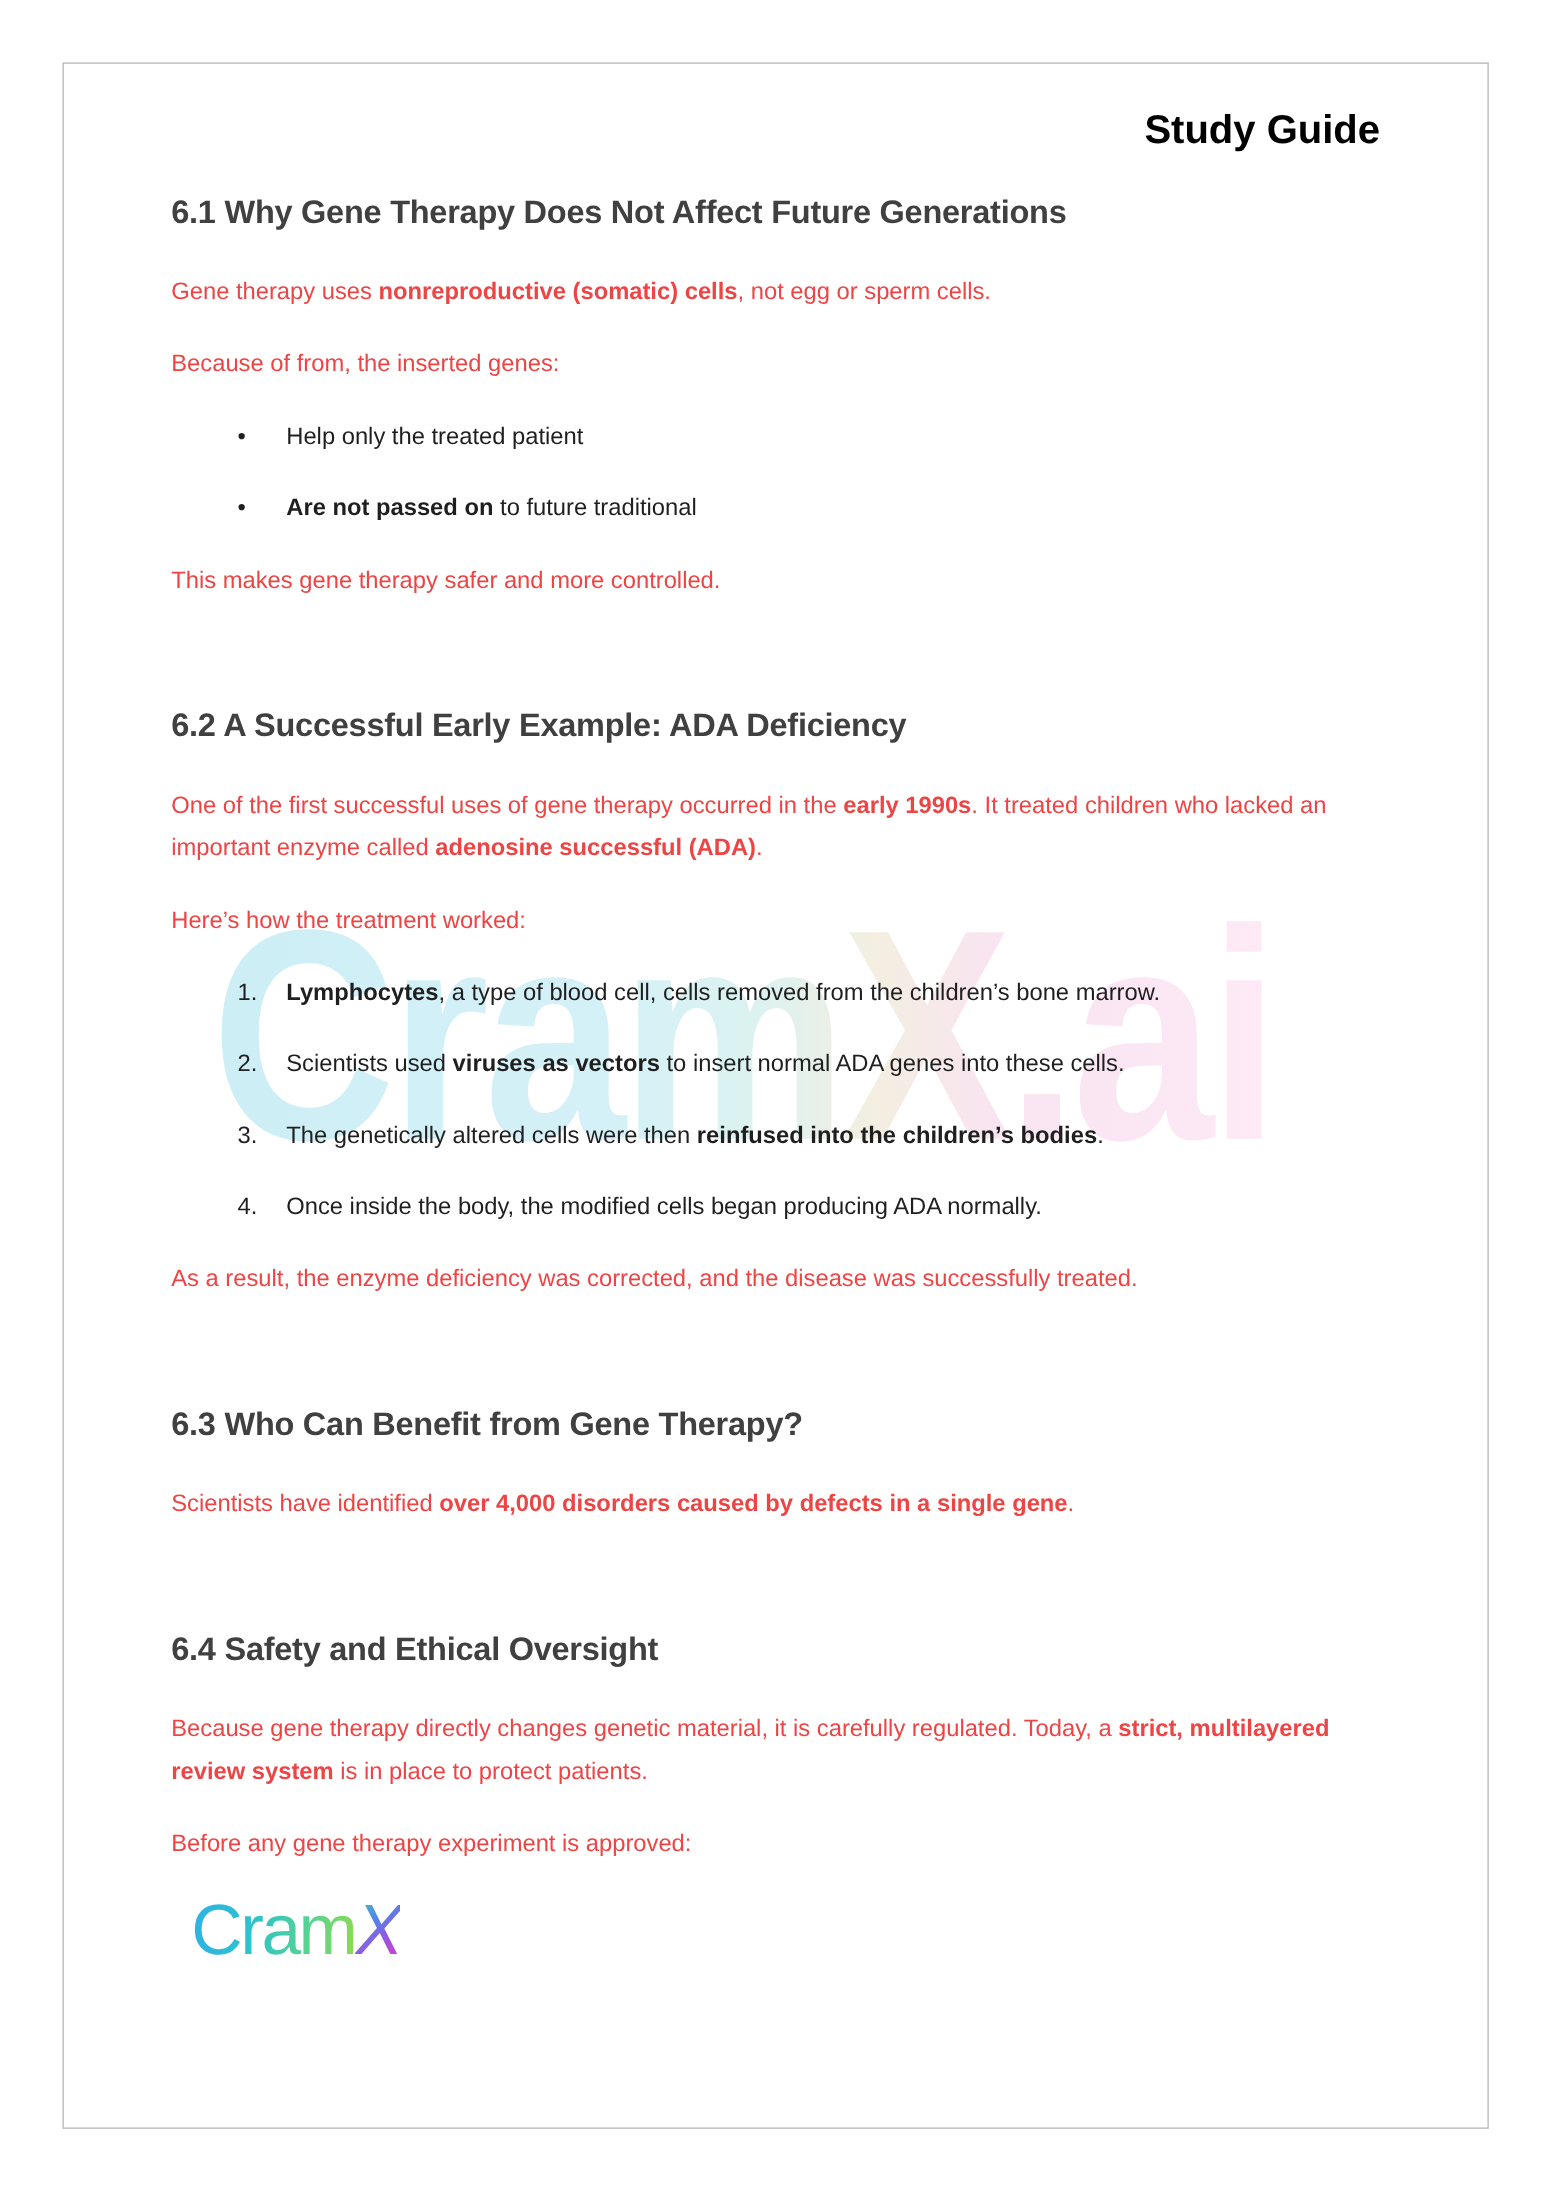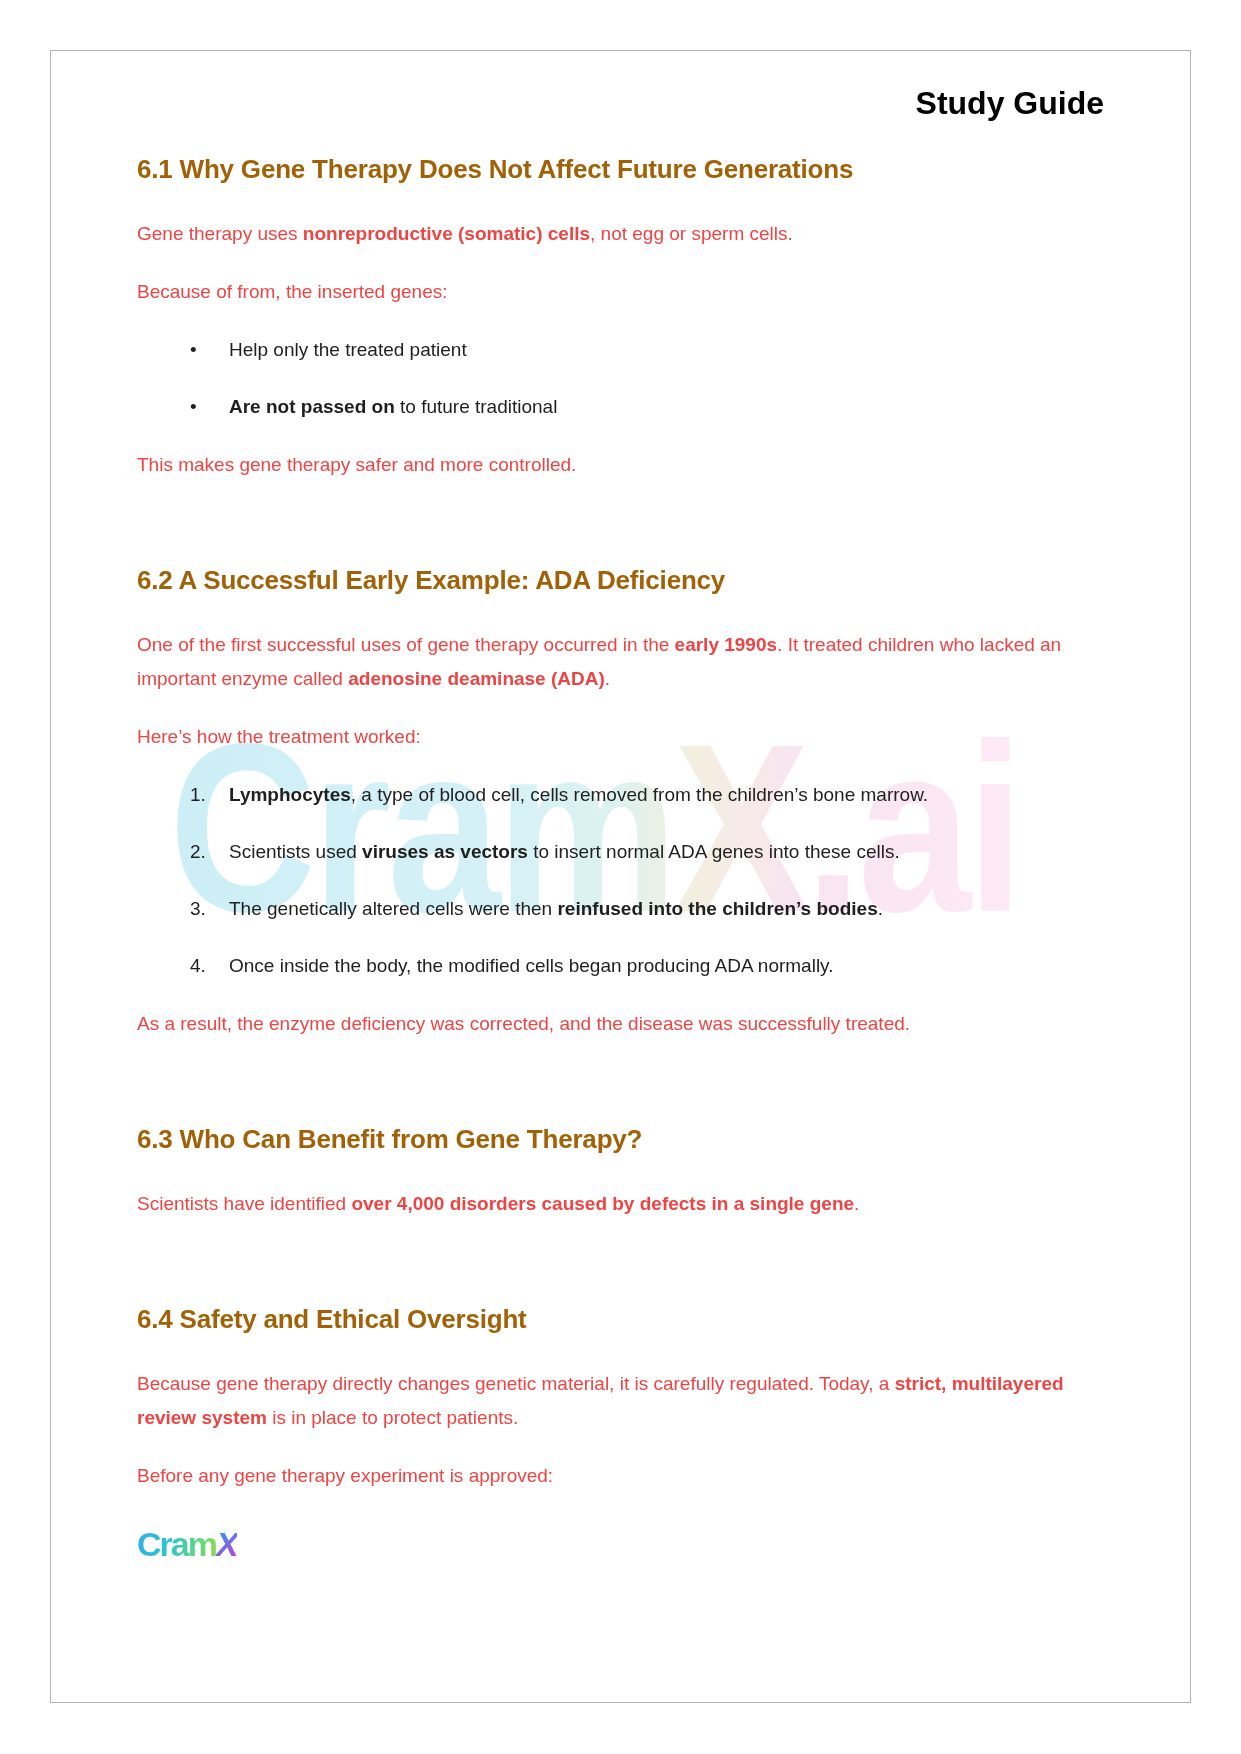--- a/index.html
+++ b/index.html
@@ -50,21 +50,21 @@
   }
   .doc-title {
     margin: 32px 0 1px;
     font-size: 32px;
     line-height: 40px;
     font-weight: bold;
     color: #000000;
     text-align: right;
   }
   h2.section-heading {
-    color: #a16207;
+    color: #404040;
     font-size: 26px;
     line-height: 40px;
     font-weight: bold;
     letter-spacing: -0.2px;
     margin: 78px 0 28px;
   }
   h2.section-heading.first {
     margin-top: 26px;
   }
   p.para {
@@ -85,24 +85,24 @@
     line-height: 34px;
     color: #1f1f1f;
   }
   .marker {
     flex: 0 0 92px;
     padding-left: 53px;
   }
   .li-text { flex: 1; }
   strong { font-weight: bold; }
   .logo {
-    margin: 26px 0 0;
-    font-size: 34px;
+    margin: 26px 16px 0;
+    font-size: 57px;
     line-height: 50px;
-    font-weight: bold;
+    font-weight: normal;
     letter-spacing: -2px;
     white-space: nowrap;
   }
   .logo-cram {
     background: linear-gradient(100deg, #2fb0e6 0%, #2cc4cc 40%, #5ad48d 72%, #90dc4a 100%);
     -webkit-background-clip: text;
     background-clip: text;
     color: transparent;
   }
   .logo-x {
@@ -141,21 +141,21 @@
           <span class="li-text"><strong>Are not passed on</strong><span> to future traditional</span></span>
         </li>
       </ul>
 
       <p class="para"><span>This makes gene therapy safer and more controlled.</span></p>
     </section>
 
     <section>
       <h2 class="section-heading">6.2 A Successful Early Example: ADA Deficiency</h2>
 
-      <p class="para"><span>One of the first successful uses of gene therapy occurred in the </span><strong>early 1990s</strong><span>. It treated children who lacked an important enzyme called </span><strong>adenosine deaminase (ADA)</strong><span>.</span></p>
+      <p class="para"><span>One of the first successful uses of gene therapy occurred in the </span><strong>early 1990s</strong><span>. It treated children who lacked an important enzyme called </span><strong>adenosine successful (ADA)</strong><span>.</span></p>
 
       <p class="para"><span>Here’s how the treatment worked:</span></p>
 
       <ol class="nlist">
         <li class="li">
           <span class="marker">1.</span>
           <span class="li-text"><strong>Lymphocytes</strong><span>, a type of blood cell, cells removed from the children’s bone marrow.</span></span>
         </li>
         <li class="li">
           <span class="marker">2.</span>

